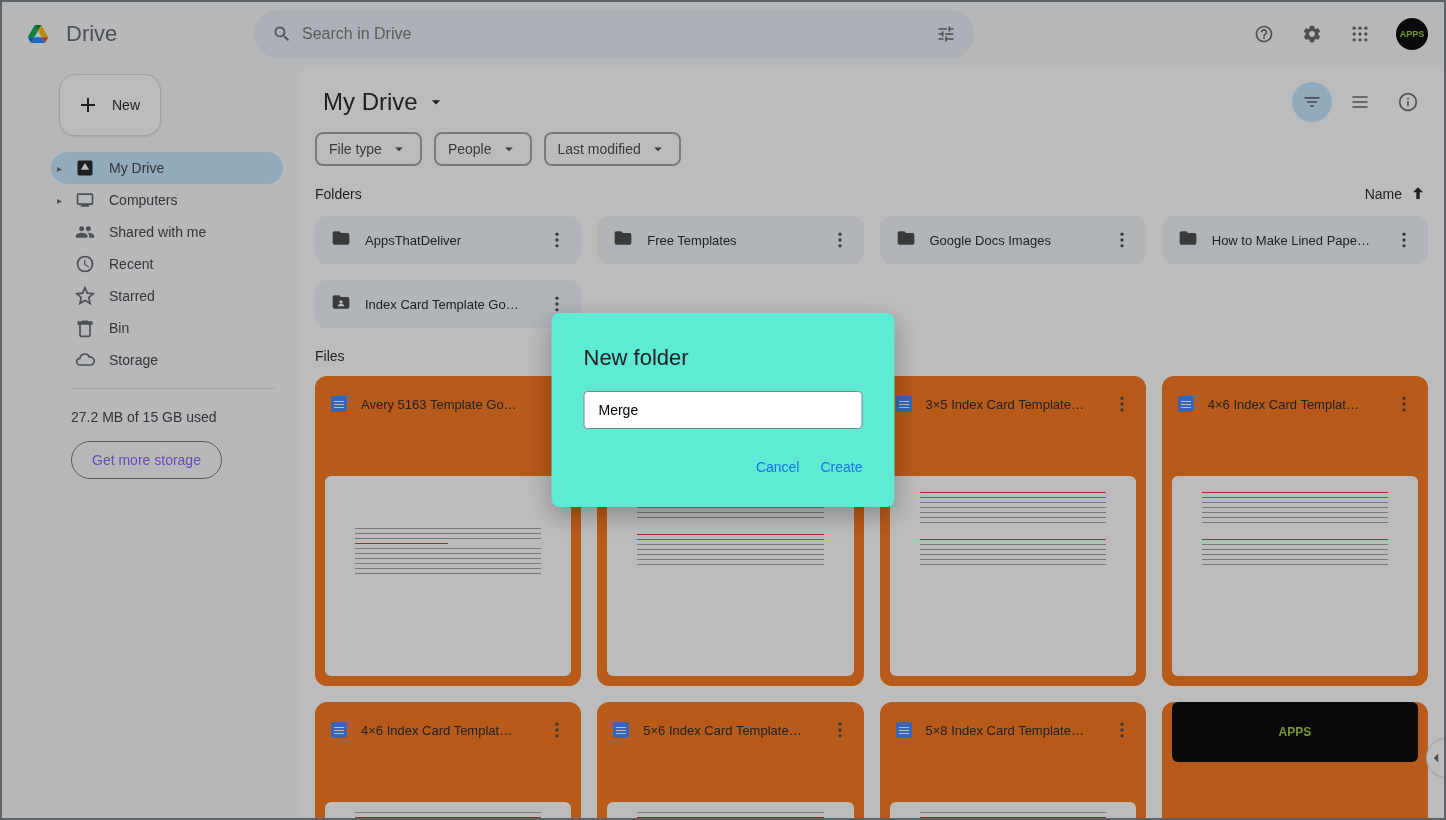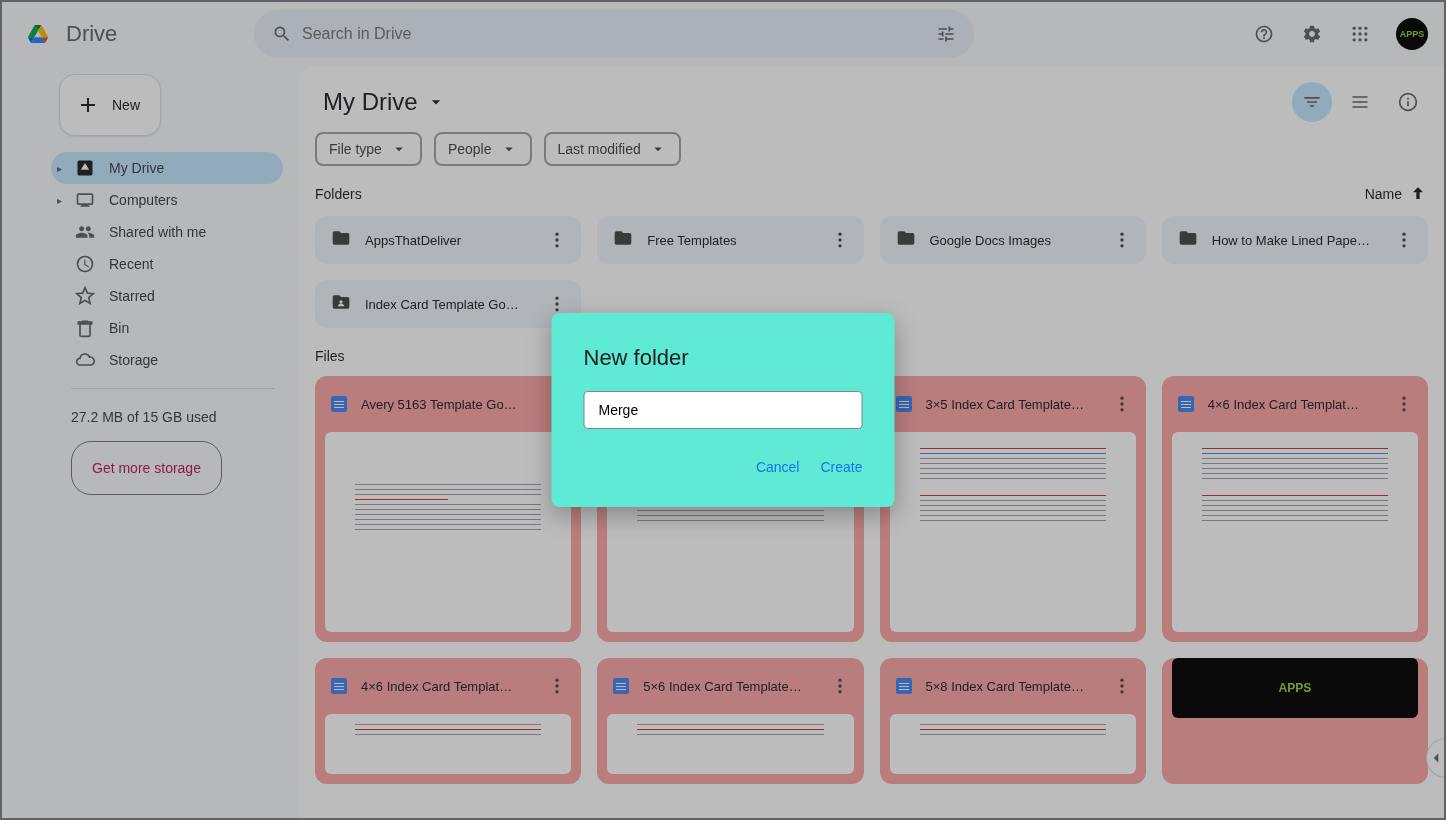--- a/index.html
+++ b/index.html
@@ -19,36 +19,36 @@
 .sidebar { width: 256px; padding: 0 16px 0 8px; margin-left: 41px; }
 .new-btn { display: inline-flex; align-items: center; gap: 12px; background: #fff; border: 1px solid #dadce0; border-radius: 16px; padding: 18px 20px 18px 16px; box-shadow: 0 1px 2px rgba(0,0,0,0.1); font-size: 14px; font-weight: 500; margin: 8px 0 16px 8px; cursor: pointer; }
 .nav-list { list-style: none; }
 .nav-item { display: flex; align-items: center; gap: 14px; height: 32px; padding: 0 12px 0 24px; border-radius: 16px; font-size: 14px; color: #3c4043; cursor: pointer; position: relative; }
 .nav-item.active { background: #c2e7ff; }
 .nav-item .expander { position: absolute; left: 6px; font-size: 10px; color: #5f6368; }
 .nav-icon { width: 20px; height: 20px; display: flex; align-items: center; justify-content: center; color: #5f6368; }
 .nav-item.active .nav-icon { color: #1f1f1f; }
 .divider { border-top: 1px solid #dadce0; margin: 12px 8px 12px 20px; }
 .storage-text { font-size: 14px; color: #3c4043; padding: 8px 0 16px 20px; }
-.storage-btn { display: inline-flex; border: 1px solid #747775; color: #be185d; border-radius: 20px; padding: 18px 20px; font-size: 14px; margin-left: 20px; cursor: pointer; }
+.storage-btn { display: inline-flex; border: 1px solid #747775; color: #8b5cf6; border-radius: 20px; padding: 10px 20px; font-size: 14px; margin-left: 20px; cursor: pointer; }
 .main { flex: 1; background: #fff; border-radius: 16px 0 0 0; padding: 16px 16px 0 16px; overflow: hidden; position: relative; }
 .main-header { display: flex; align-items: center; margin-bottom: 10px; }
 .breadcrumb { font-size: 24px; display: flex; align-items: center; gap: 8px; cursor: pointer; padding: 4px 8px; border-radius: 24px; }
 .main-toolbar-right { margin-left: auto; display: flex; gap: 8px; align-items: center; }
 .filter-active { background: #c2e7ff; }
 .chips { display: flex; gap: 12px; margin-bottom: 18px; }
 .chip { display: flex; align-items: center; gap: 8px; border: 2px solid #a3a3a3; border-radius: 8px; padding: 6px 12px; font-size: 14px; cursor: pointer; color: #444746; }
 .section-label { font-size: 14px; font-weight: 500; color: #1f1f1f; margin: 8px 0 12px 0; display: flex; justify-content: space-between; align-items: center; }
 .sort-col { display: flex; align-items: center; gap: 6px; font-size: 14px; color: #1f1f1f; cursor: pointer; }
 .grid { display: grid; grid-template-columns: repeat(4, 1fr); gap: 16px; margin-bottom: 20px; }
 .folder-card { background: #f0f4f9; border-radius: 12px; height: 48px; display: flex; align-items: center; padding: 0 8px 0 16px; gap: 14px; cursor: pointer; }
 .folder-card .fi { color: #444746; }
 .folder-card .label { flex: 1; font-size: 13px; font-weight: 500; white-space: nowrap; overflow: hidden; text-overflow: ellipsis; }
 .folder-card .more { color: #444746; }
-.file-card { background: #fca5a5; border-radius: 12px; display: flex; flex-direction: column; cursor: pointer; }
+.file-card { background: #f97316; border-radius: 12px; display: flex; flex-direction: column; cursor: pointer; gap: 44px; }
 .file-card-head { display: flex; align-items: center; padding: 12px 8px 12px 16px; gap: 14px; }
 .file-card-head .label { flex: 1; font-size: 13px; font-weight: 500; white-space: nowrap; overflow: hidden; text-overflow: ellipsis; }
 .file-thumb { background: #fff; margin: 0 10px 10px 10px; border-radius: 6px; height: 200px; display: flex; flex-direction: column; padding: 16px 30px; gap: 4px; }
 .file-thumb.short { height: 60px; padding: 10px 30px; }
 .file-thumb.black { background: #000; color: #9acd32; align-items:center; justify-content:center; font-weight:bold; font-size:12px; }
 .tl { height: 1px; background: #9aa0a6; }
 .tl.red { background: #d93025; }
 .tl.blue { background: #4285f4; }
 .tl.w50 { width: 50%; }
 .tl.blank { background: transparent; height: 8px; }

